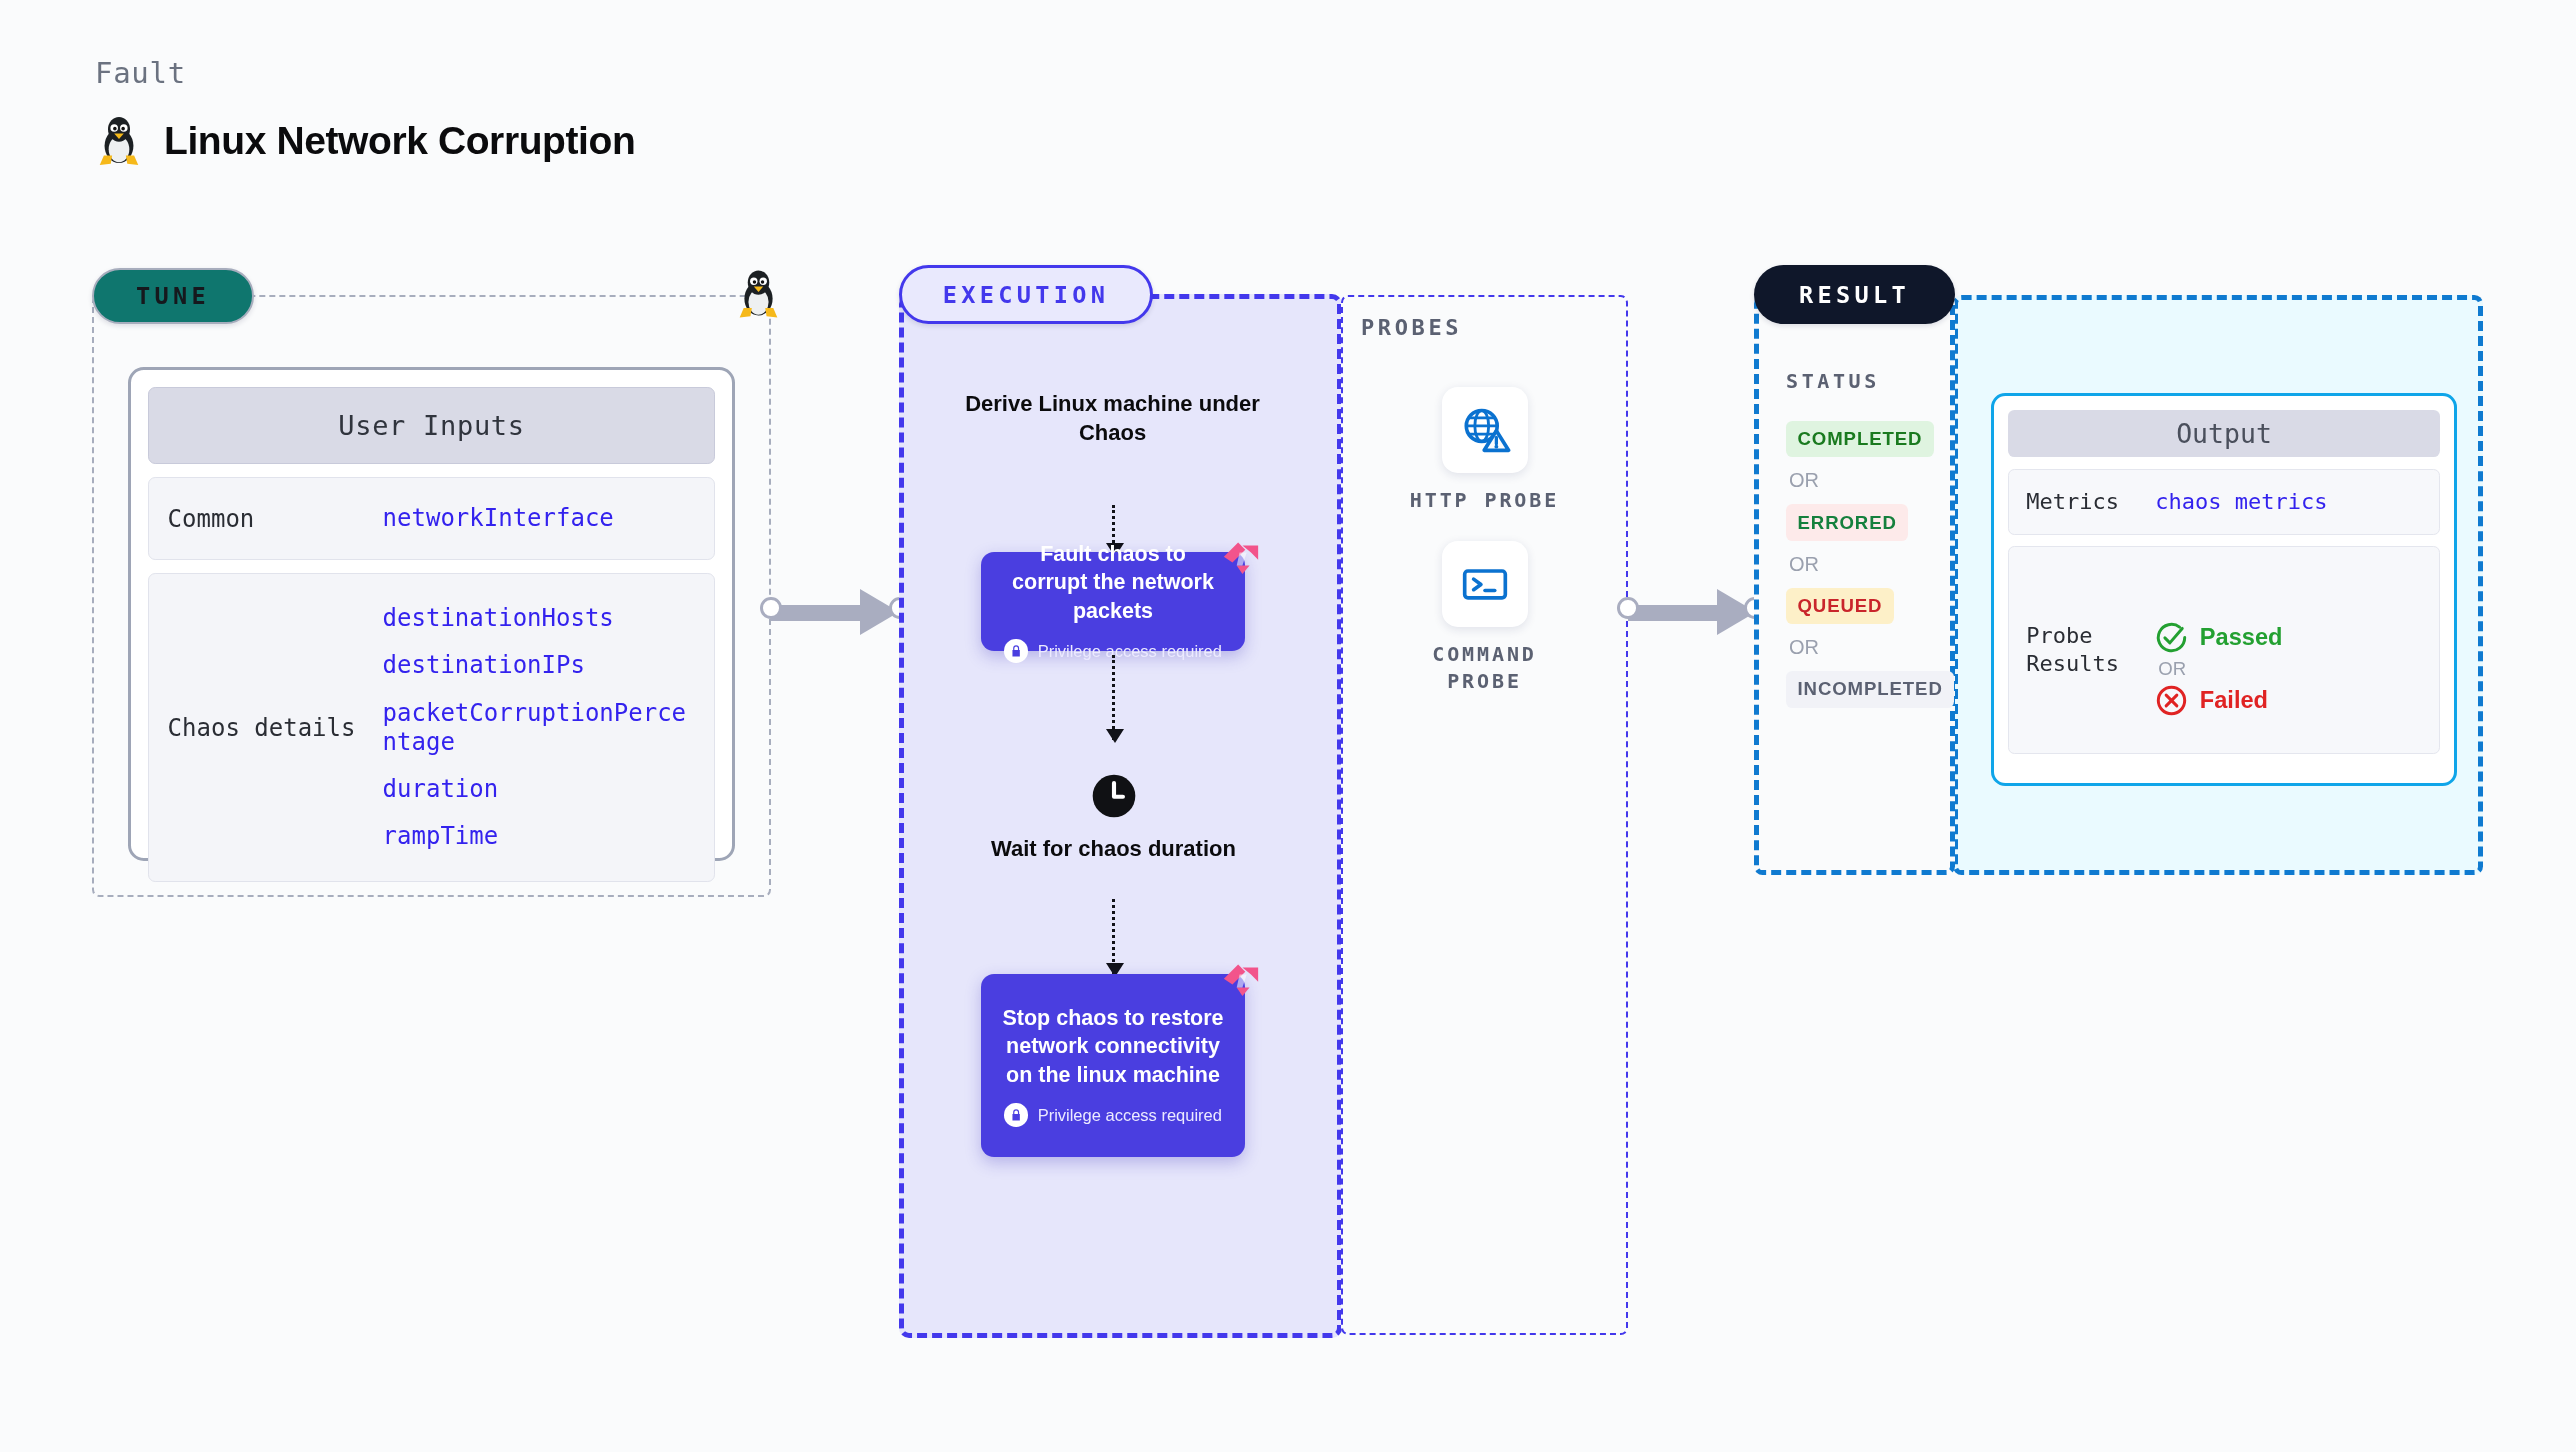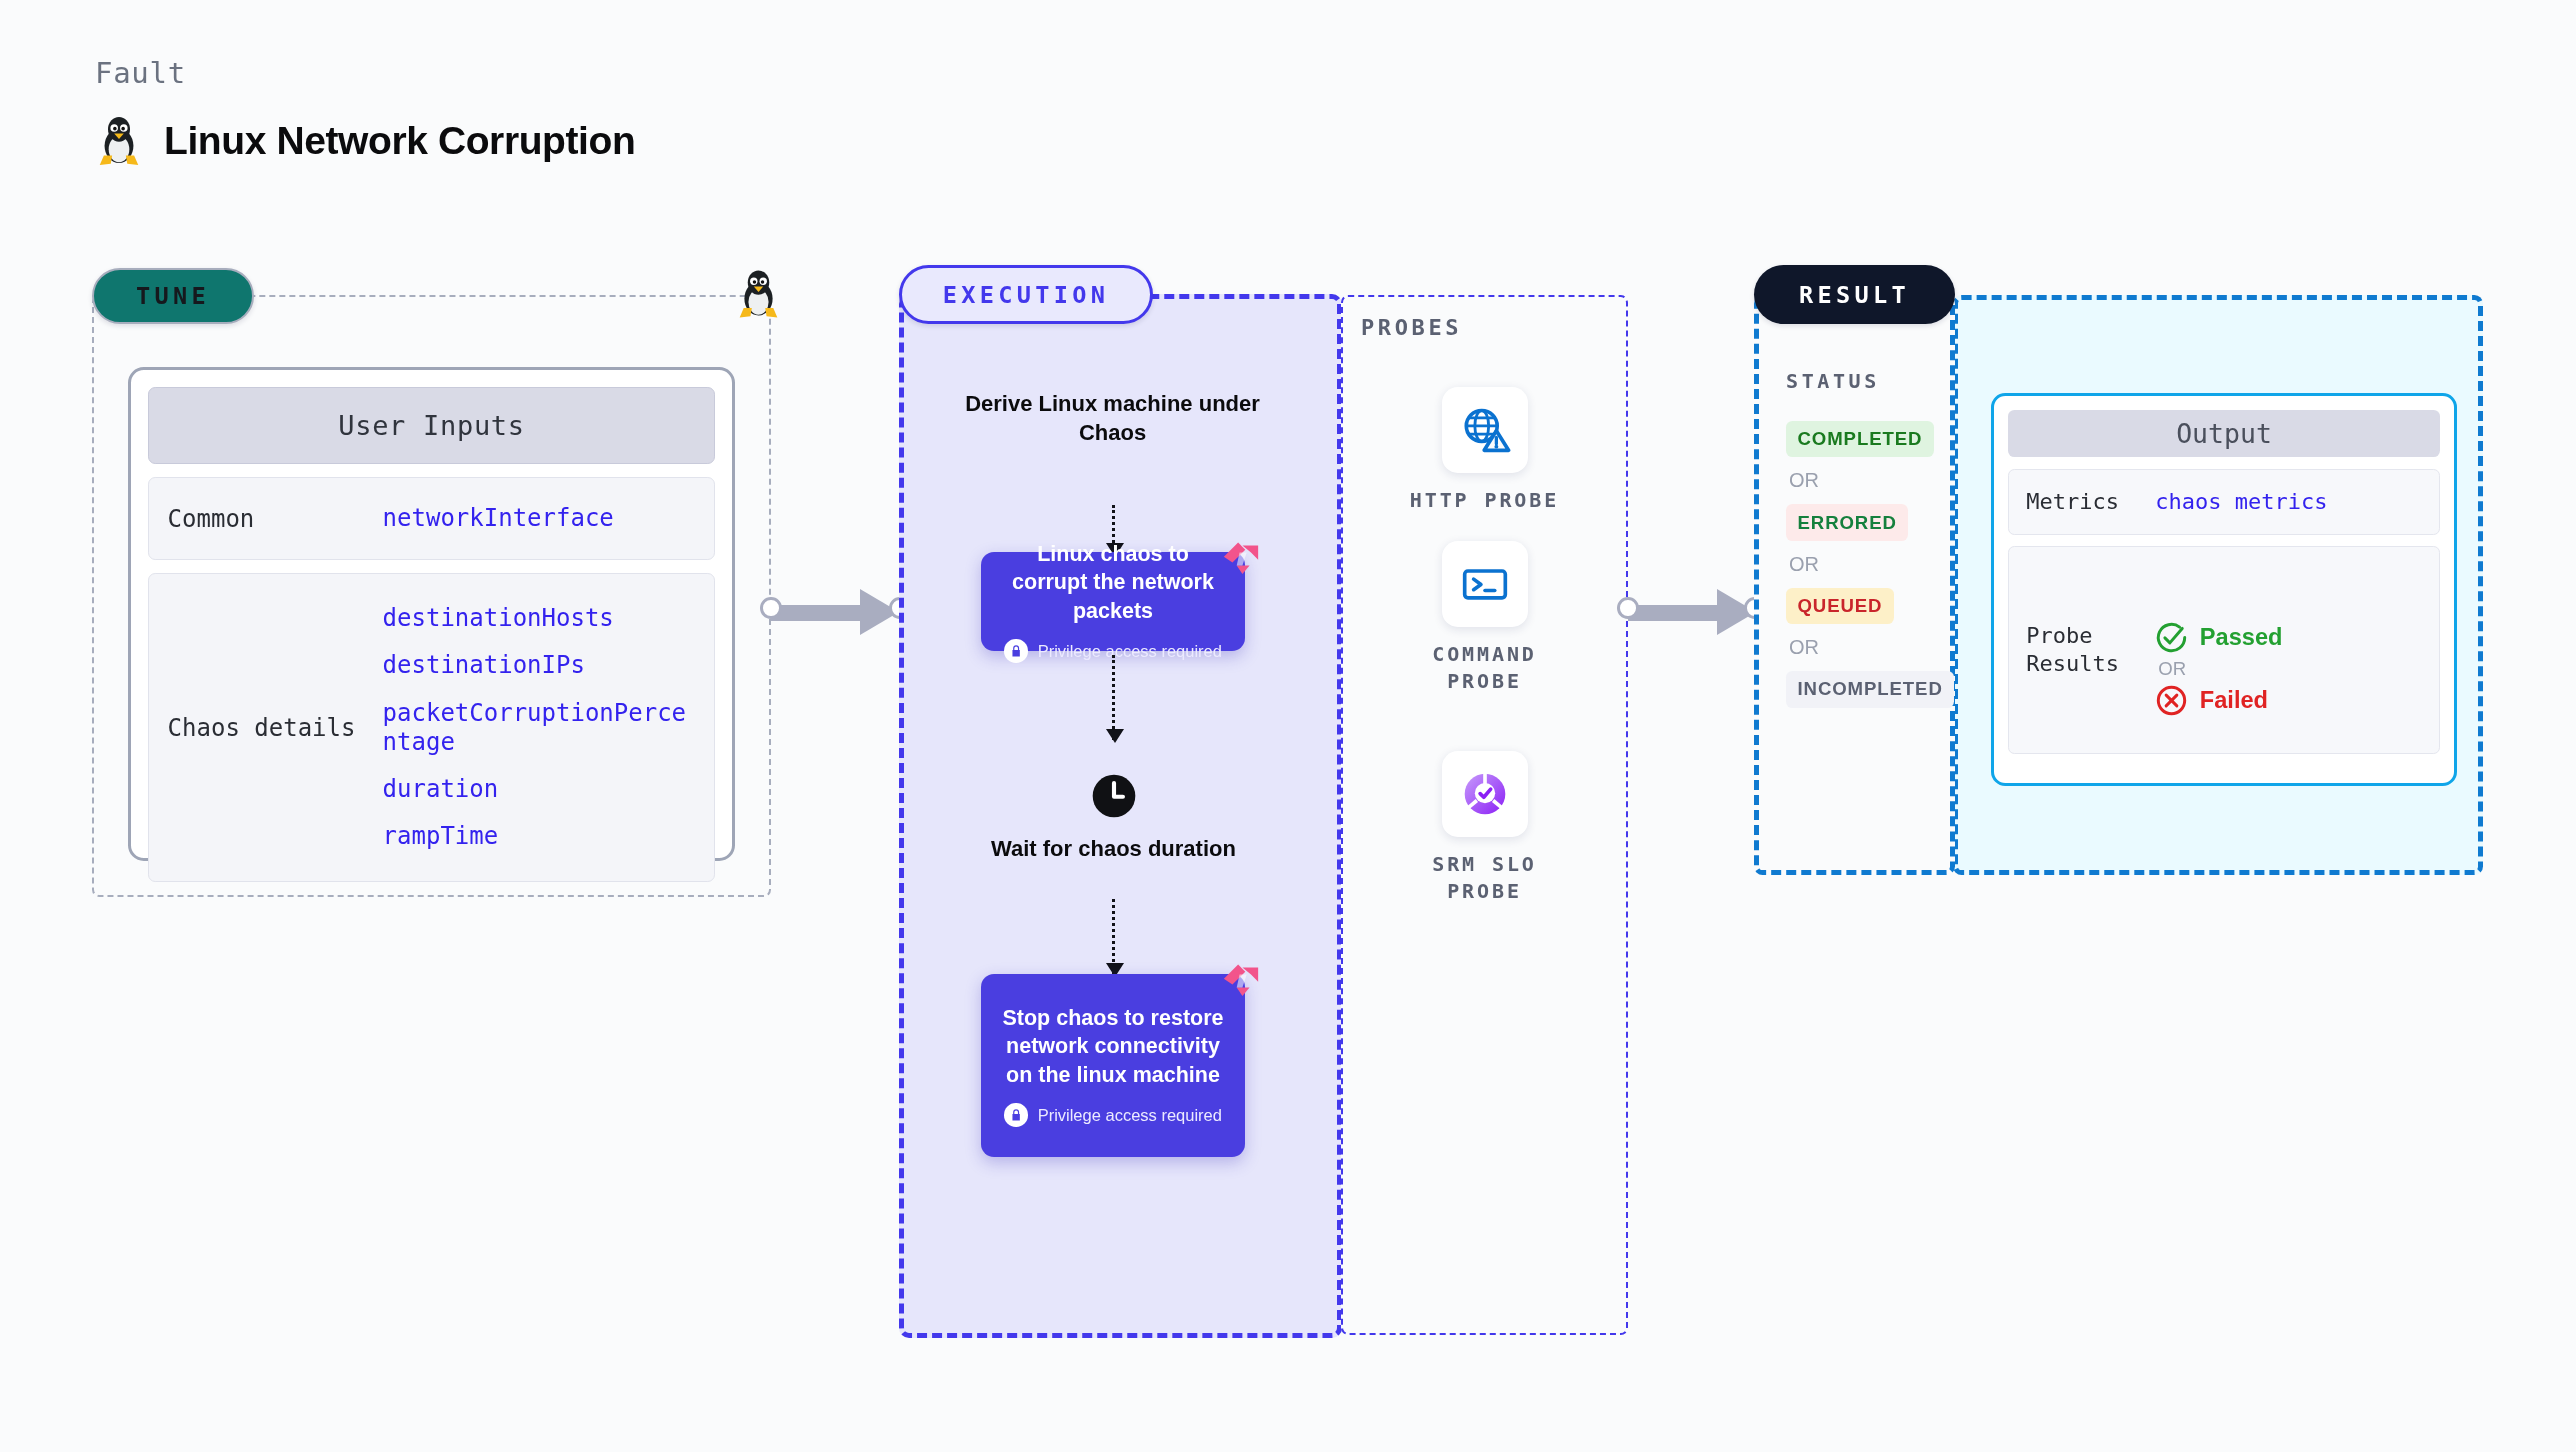--- a/index.html
+++ b/index.html
@@ -296,21 +296,21 @@
   <div class="node-dot" style="left:760px; top:597px;"></div>
   <div class="node-dot" style="left:889px; top:597px;"></div>
 
   <div class="panel-exec"></div>
   <div class="pill pill-exec">EXECUTION</div>
 
   <div class="flow-text" style="left:962px; top:390px;">Derive Linux machine under Chaos</div>
   <div class="dotline" style="left:1112px; top:505px; height:49px;"></div>
 
   <div class="chaos-box" style="left:981px; top:552px; width:264px; height:99px;">
-    <div class="cb-title">Linux chaos to corrupt the network packets</div>
+    <div class="cb-title">Fault chaos to corrupt the network packets</div>
     <div class="cb-priv">
       <span class="lock-badge">
         <svg width="14.3" height="14.3" viewBox="0 0 24 24">
             <path d="M7 10V7a5 5 0 0 1 10 0v3h1.2v11H5.8V10H7zm2 0h6V7a3 3 0 0 0-6 0v3z" fill="#4a3ee0"></path>
           </svg>
       </span>
       <span class="ptxt">Privilege access required</span>
     </div>
   </div>
   <svg class="harness-badge" style="left:1221px; top:541px;" viewBox="0 0 56 50">
@@ -369,39 +369,20 @@
     <div class="probe-tile">
       <svg width="52" height="52" viewBox="0 0 64 64">
         <rect x="7" y="16" width="50" height="33" rx="4" fill="none" stroke="#0b72d0" stroke-width="4.5"></rect>
         <path d="M18 26 L27 32.5 L18 39" fill="none" stroke="#0b72d0" stroke-width="4.5" stroke-linecap="round" stroke-linejoin="round"></path>
         <path d="M32 40 h12" stroke="#0b72d0" stroke-width="4.5" stroke-linecap="round"></path>
       </svg>
     </div>
     <div class="probe-label">COMMAND PROBE</div>
   </div>
 
-  <div class="probe" style="left:1395px; top:751px;">
-    <div class="probe-tile">
-      <svg width="52" height="52" viewBox="0 0 64 64">
-        <defs>
-          <linearGradient id="sloGrad" x1="0" y1="0" x2="1" y2="1">
-            <stop offset="0%" stop-color="#c79bfb"></stop>
-              <stop offset="100%" stop-color="#8b1ff5"></stop>
-          </linearGradient>
-        </defs>
-        <circle cx="32" cy="32" r="25" fill="url(#sloGrad)"></circle>
-        <path d="M32 4 v16" stroke="#ffffff" stroke-width="4.5"></path>
-        <path d="M10 50 L22 40" stroke="#ffffff" stroke-width="4.5"></path>
-        <path d="M54 50 L42 40" stroke="#ffffff" stroke-width="4.5"></path>
-        <circle cx="32" cy="31" r="12.5" fill="#ffffff"></circle>
-        <path d="M26 31.5 L30.5 36 L39 26" fill="none" stroke="#8b1ff5" stroke-width="4.5" stroke-linecap="round" stroke-linejoin="round"></path>
-      </svg>
-    </div>
-    <div class="probe-label">SRM SLO PROBE</div>
-  </div>
 
   <div class="arrow" style="left:1628px; top:589px; width:129px; height:47px;">
     <div class="shaft" style="width:90px;"></div>
     <div class="head" style="left:89px;"></div>
   </div>
   <div class="node-dot" style="left:1617px; top:597px;"></div>
   <div class="node-dot" style="left:1744px; top:597px;"></div>
 
   <div class="panel-result-output"></div>
   <div class="panel-result-status"></div>

